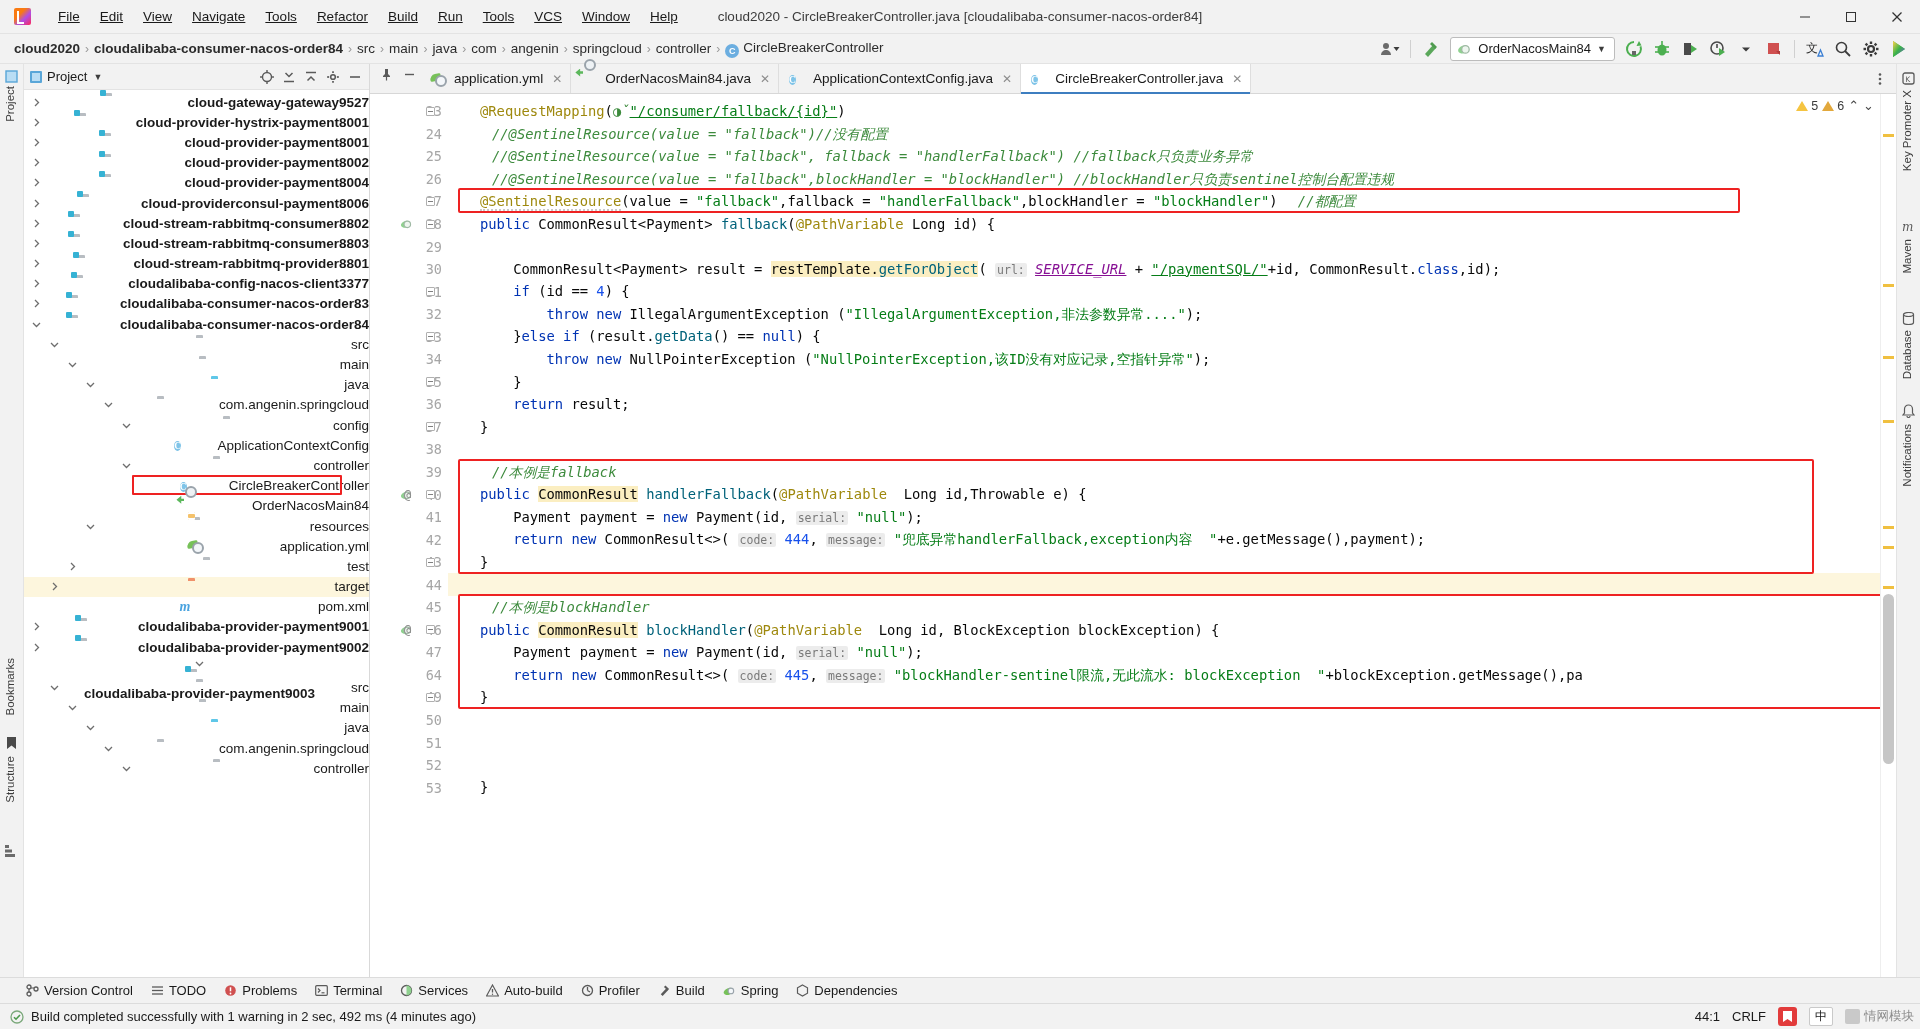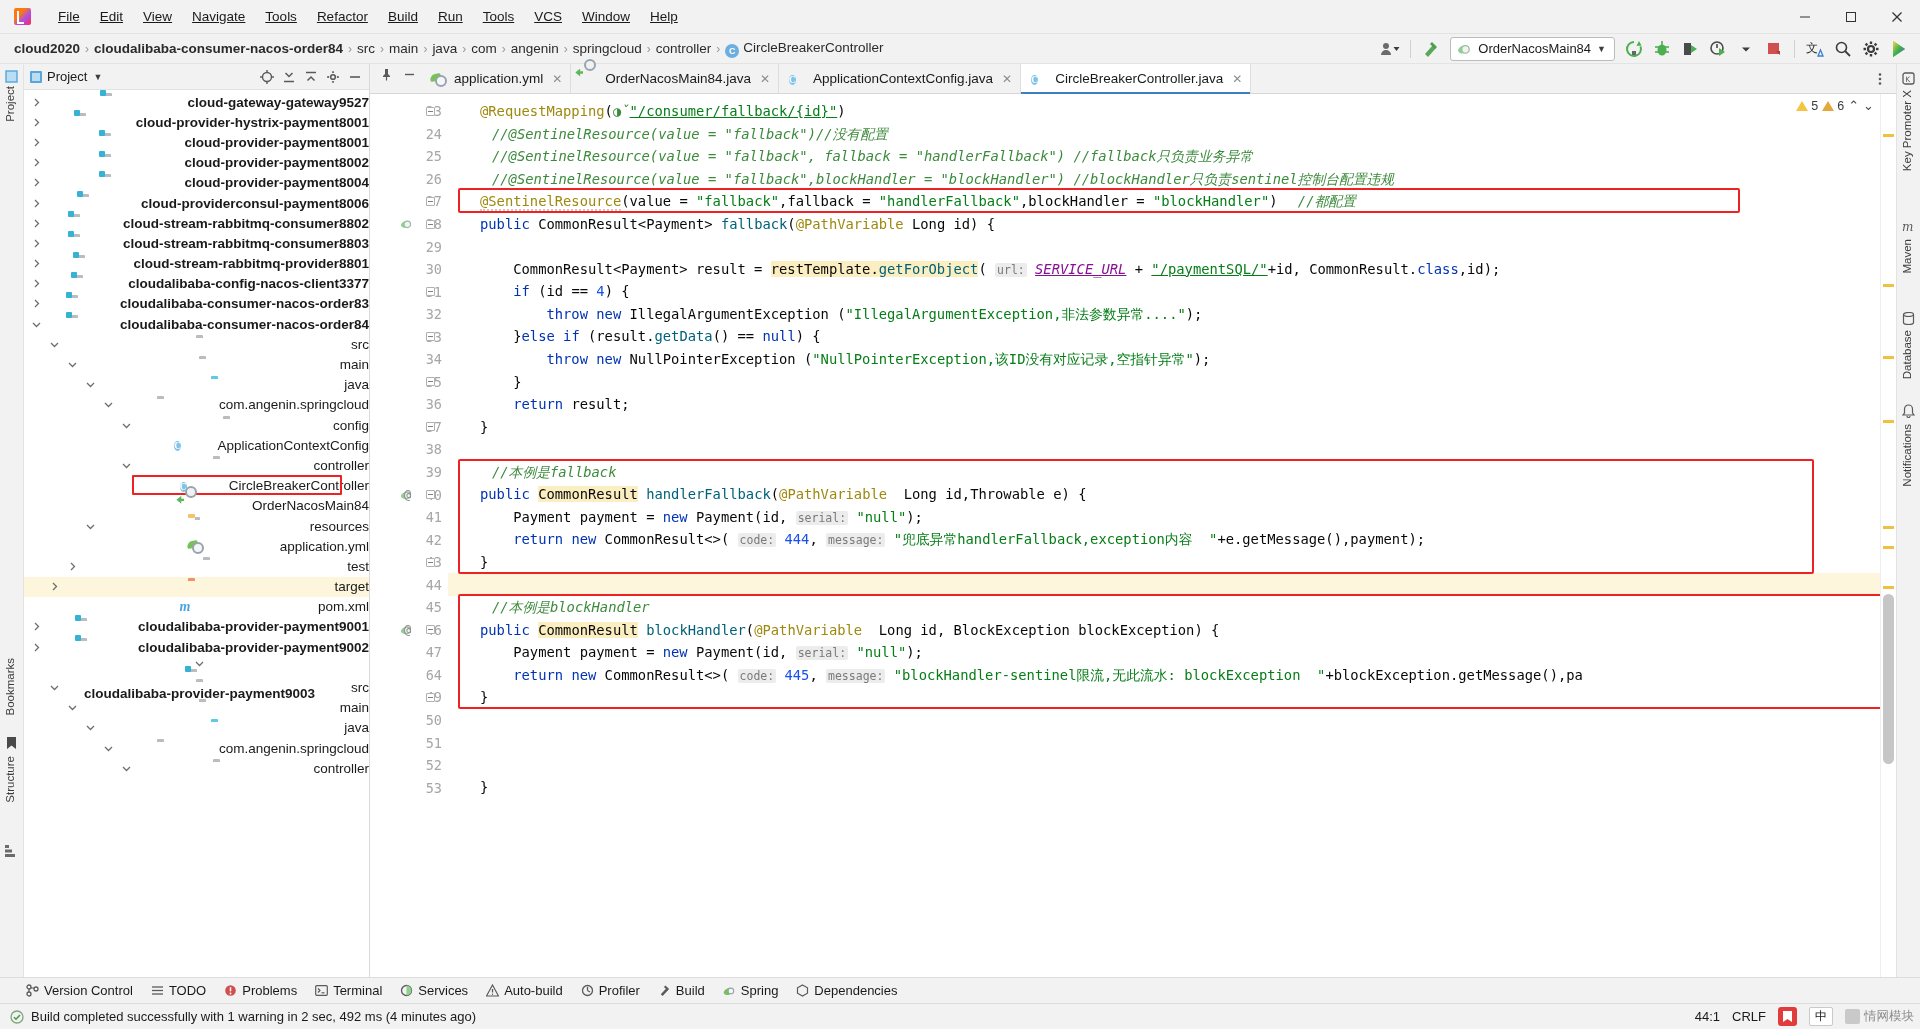--- a/index.html
+++ b/index.html
@@ -237,20 +237,21 @@
       <div class="menu-item"><u>Navigate</u></div>
       <div class="menu-item"><u>Tools</u></div>
       <div class="menu-item"><u>Refactor</u></div>
       <div class="menu-item"><u>Build</u></div>
       <div class="menu-item"><u>Run</u></div>
       <div class="menu-item"><u>Tools</u></div>
       <div class="menu-item"><u>VCS</u></div>
       <div class="menu-item"><u>Window</u></div>
       <div class="menu-item"><u>Help</u></div>
     </div>
+    <div class="win-title">cloud2020 - CircleBreakerController.java [cloudalibaba-consumer-nacos-order84]</div>
     <div class="win-btns">
       <div class="win-btn">
           <svg width="12" height="12">
             <line x1="1" y1="6" x2="11" y2="6" stroke="#333" stroke-width="1"></line>
           </svg>
         </div>
       <div class="win-btn">
           <svg width="12" height="12">
             <rect x="1.5" y="1.5" width="9" height="9" fill="none" stroke="#333" stroke-width="1"></rect>
           </svg>

